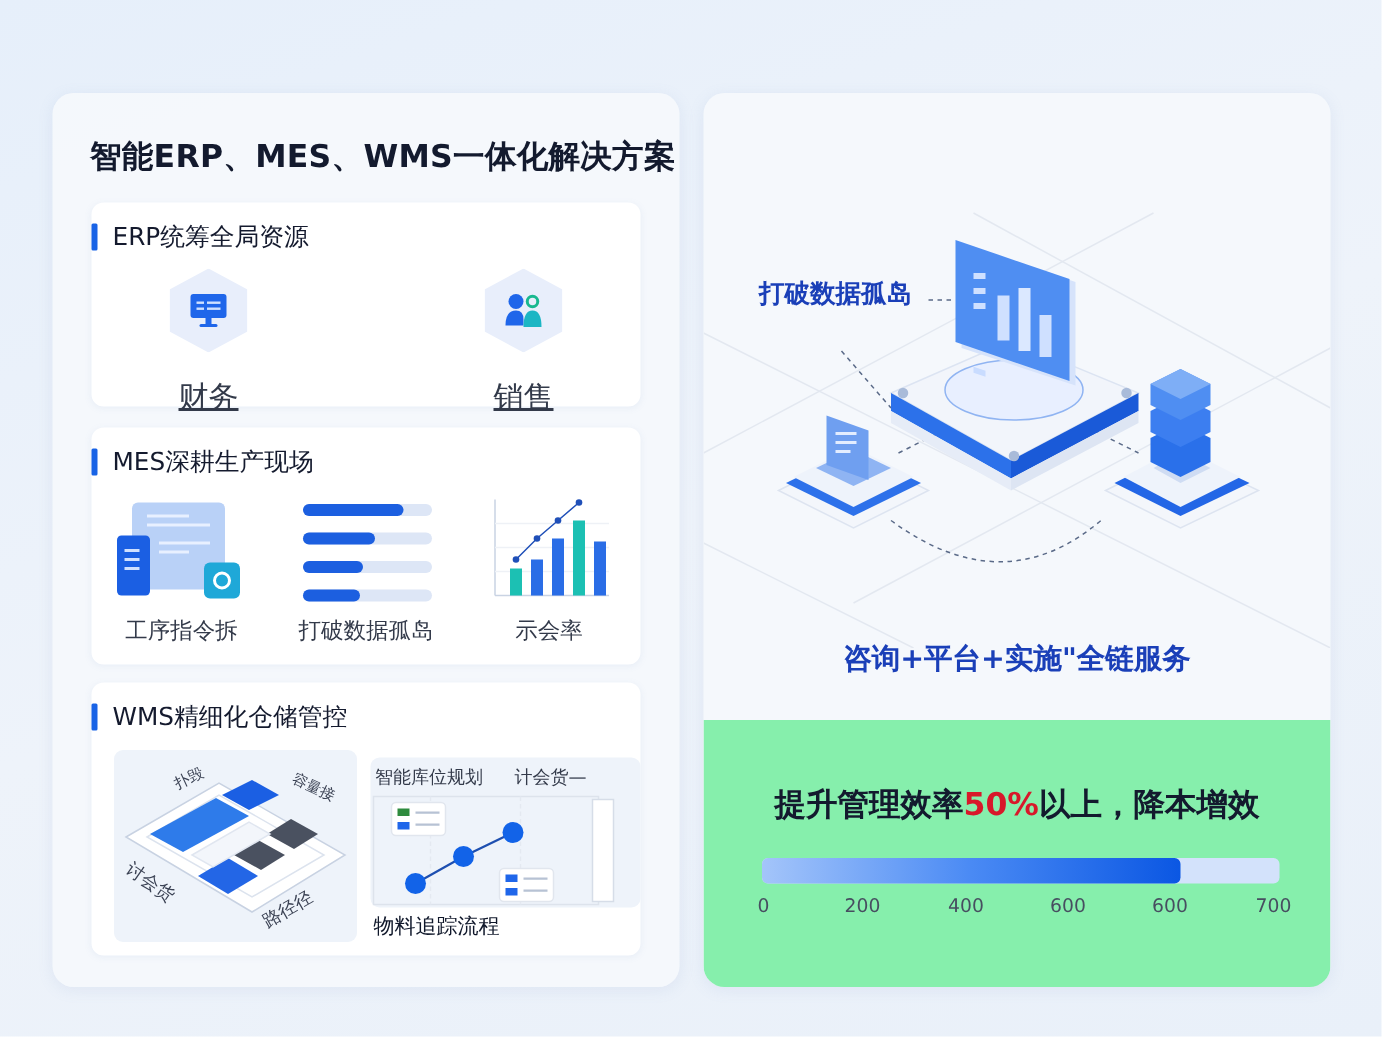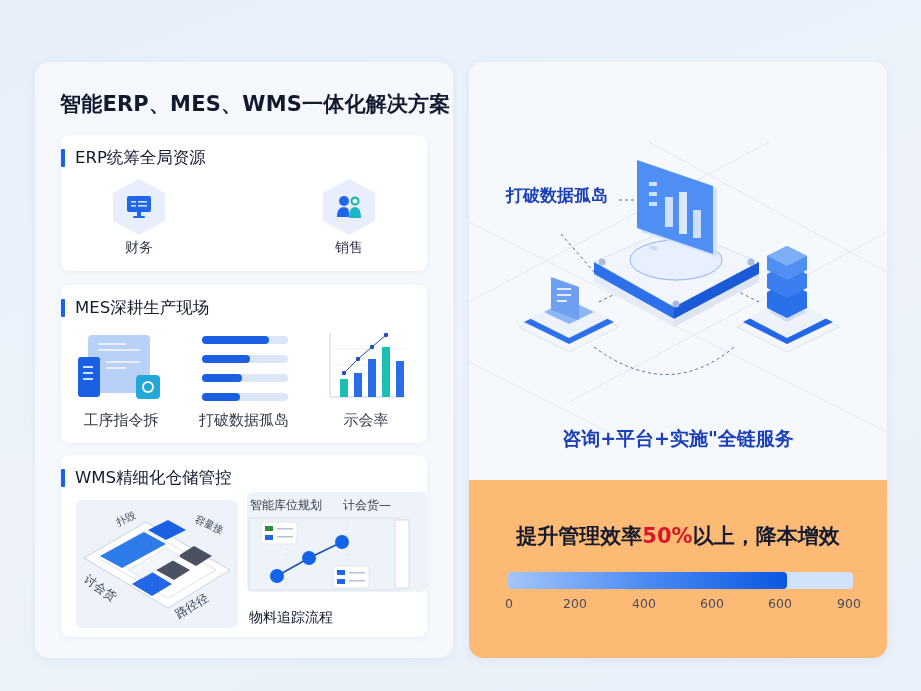--- a/index.html
+++ b/index.html
@@ -40,21 +40,21 @@
   #mes-card { top: 223px; height: 158px; }
   #wms-card { top: 393px; height: 182px; padding-left: 32px; }
 
   .erp-item { position: absolute; top: 44px; width: 70px; text-align: center; }
   .hex {
     width: 52px; height: 56px; margin: 0 auto;
     background: #e8eefb;
     clip-path: polygon(50% 0, 100% 25%, 100% 75%, 50% 100%, 0 75%, 0 25%);
     display: flex; align-items: center; justify-content: center;
   }
-  .erp-item .lbl { margin-top: 4px; font-size: 14px; color: #333a4a; }
+  .erp-item .lbl { margin-top: 16px; font-size: 20px; color: #333a4a; text-decoration: underline; }
 
   .mes-item { position: absolute; top: 48px; width: 110px; text-align: center; }
   .mes-item .lbl { position: absolute; top: 78px; left: 0; width: 100%; font-size: 15px; color: #333a4a; }
 
   .progress-lines .row { position: relative; height: 8px; border-radius: 4px; background: #dde6f6; margin-bottom: 11px; width: 86px; }
   .progress-lines .fill { position: absolute; left: 0; top: 0; height: 8px; border-radius: 4px; background: #1c5fe0; }
 
   .wms-img {
     position: absolute; background: #eef3fa; border-radius: 6px;
   }
@@ -63,21 +63,21 @@
 
   
   #iso-scene { position: absolute; left: 0; top: 60px; width: 418px; height: 310px; }
   .callout {
     position: absolute; font-weight: bold; color: #1a3fb8; font-size: 17px;
   }
   #callout-data { left: 37px; top: 122px; }
   #service-text { left: 0; width: 418px; text-align: center; top: 364px; font-size: 19px; }
   #bottom-section {
     position: absolute; left: 0; top: 418px; width: 418px; height: 178px;
-    background: #fdba74;
+    background: #86efac;
   }
   #efficiency-title {
     position: absolute; left: 0; width: 418px; text-align: center; top: 42px;
     font-size: 21px; font-weight: bold; color: #131a2e;
   }
   #efficiency-title .hl { color: #d8182a; }
   #eff-track {
     position: absolute; left: 39px; top: 92px; width: 345px; height: 17px;
     background: #d3e2fb; border-radius: 4px;
   }
@@ -199,21 +199,21 @@
         <polygon points="56,84 76,72 96,84 76,96" fill="#2366e6"></polygon>
         <polygon points="80,70 96,60 114,70 98,80" fill="#4a5160"></polygon>
         <polygon points="102,56 118,46 136,56 120,66" fill="#4a5160"></polygon>
         <polygon points="52,70 90,48 104,56 66,78" fill="#f3f6fb" stroke="#e0e6f0"></polygon>
       </svg>
       <span class="iso-label" style="left:40px;top:12px;transform:rotate(-25deg)">扑毁</span>
       <span class="iso-label" style="left:118px;top:18px;transform:rotate(25deg)">容量接</span>
       <span class="iso-label" style="left:6px;top:80px;font-size:12px;transform:rotate(35deg)">讨会货</span>
       <span class="iso-label" style="left:98px;top:98px;font-size:12px;transform:rotate(-30deg)">路径径</span>
     </div>
-    <div class="wms-img" style="left:186px;top:37px;width:180px;height:100px">
+    <div class="wms-img" style="left:186px;top:50px;width:180px;height:100px">
       <svg width="164" height="100" viewBox="0 0 164 100" style="position:absolute;left:0;top:0">
         <rect x="2" y="26" width="150" height="72" fill="none" stroke="#dde3ec"></rect>
         <line x1="40" y1="26" x2="40" y2="98" stroke="#e4e9f1" stroke-dasharray="3,2"></line>
         <line x1="100" y1="26" x2="100" y2="98" stroke="#e4e9f1" stroke-dasharray="3,2"></line>
         <rect x="148" y="28" width="14" height="68" fill="#fff" stroke="#d6dde8"></rect>
         <rect x="14" y="30" width="36" height="22" rx="3" fill="#fff" stroke="#e1e6ee"></rect>
         <rect x="18" y="34" width="8" height="5" fill="#2e8b3e"></rect>
           <rect x="18" y="43" width="8" height="5" fill="#1f66ea"></rect>
         <rect x="30" y="36" width="16" height="1.5" fill="#b7c2d4"></rect>
           <rect x="30" y="44" width="16" height="1.5" fill="#b7c2d4"></rect>
@@ -299,15 +299,15 @@
   <div id="bottom-section">
     <div id="efficiency-title"><span>提升管理效率</span><span class="hl">50%</span><span>以上，降本增效</span></div>
     <div id="eff-track">
       <div id="eff-fill" style="width:81%"></div>
     </div>
     <span class="tick" style="left:40px">0</span>
     <span class="tick" style="left:106px">200</span>
     <span class="tick" style="left:175px">400</span>
     <span class="tick" style="left:243px">600</span>
     <span class="tick" style="left:311px">600</span>
-    <span class="tick" style="left:380px">900</span>
+    <span class="tick" style="left:380px">700</span>
   </div>
 </div>
 
 </body></html>

